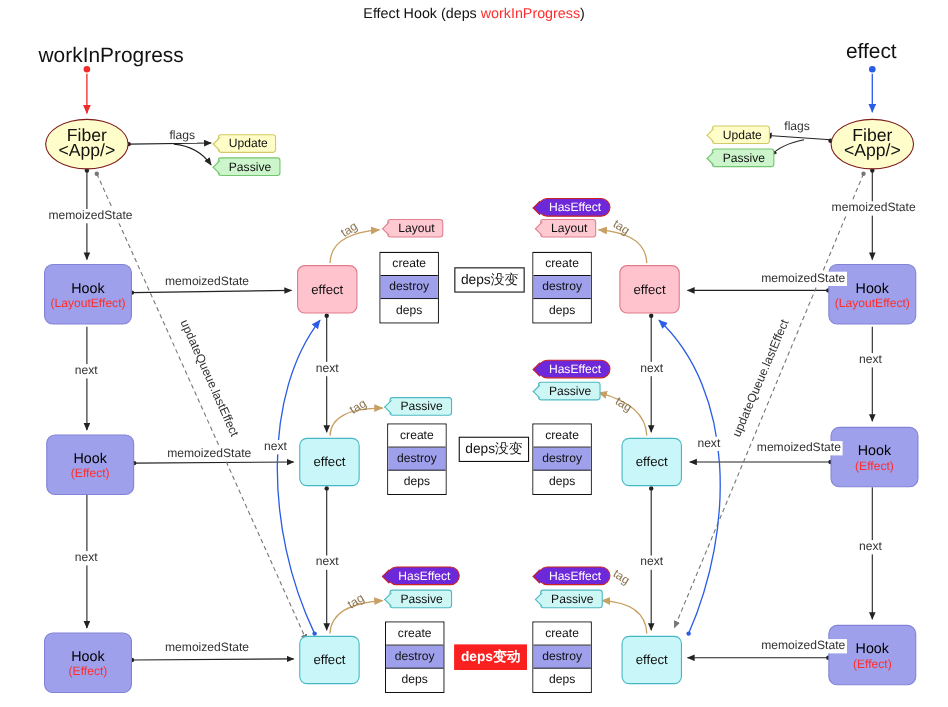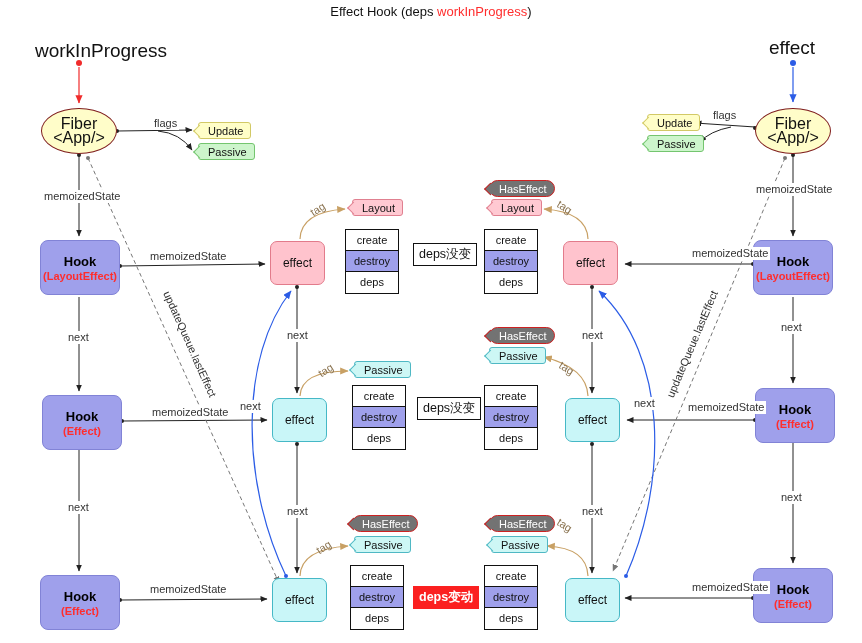--- a/index.html
+++ b/index.html
@@ -13,21 +13,21 @@
   .title { position:absolute; top:4px; left:0; width:100%; text-align:center; font-size:13px; color:#111; }
   .title .hl { color:#FF2D2D; }
 
   .root-lbl { position:absolute; font-size:19px; color:#111; white-space:nowrap; }
 
   .fiber { position:absolute; width:76px; height:46px; background:#FFFDC9; border:1px solid #7f1d1d;
            border-radius:50%; display:flex; flex-direction:column; align-items:center; justify-content:center;
            font-size:16px; line-height:14px; }
 
   .hook { position:absolute; width:80px; height:55px; background:#9FA0EB; border:1px solid #8183D6;
-          border-radius:8px; display:flex; flex-direction:column; align-items:center; justify-content:center; gap:1px;font-weight:bold; }
+          border-radius:8px; display:flex; flex-direction:column; align-items:center; justify-content:center; gap:1px; }
   .hook-title { font-size:13px; color:#000; }
   .hook-sub { font-size:11px; color:#FF2D2D; }
 
   .effect { position:absolute; width:55px; height:44px; border-radius:7px; border:1px solid;
             display:flex; align-items:center; justify-content:center; font-size:12px; }
   .effect.pink { background:#FFC3CD; border-color:#E27B8B; }
   .effect.cyan { background:#C9F6F8; border-color:#45B8C6; }
 
   .etable { position:absolute; width:54px; background:#fff; border:1px solid #111; }
   .trow { height:21px; line-height:21px; font-size:11px; text-align:center; border-bottom:1px solid #111; background:#fff; }
@@ -39,21 +39,21 @@
 
   .chip { position:absolute; height:17px; padding:0 7px 0 9px; display:flex; align-items:center; justify-content:center;
           font-size:11px; border-radius:3px; border:1px solid; white-space:nowrap; }
   .chip::before { content:""; position:absolute; left:-4.5px; top:50%; width:8px; height:8px; background:inherit;
                   border-left:1px solid; border-bottom:1px solid; border-color:inherit;
                   transform:translateY(-50%) rotate(45deg); }
   .chip.yellow { background:#FFFEC8; border-color:#D2C966; }
   .chip.green  { background:#CDF5CC; border-color:#74C56F; }
   .chip.pink   { background:#FFC9D2; border-color:#E08090; }
   .chip.cyan   { background:#CDF7F5; border-color:#4FB8C4; }
-  .chip.red    { background:#737373; border-color:#C22; color:#fff; border-radius:9px; }
+  .chip.red    { background:#6d28d9; border-color:#C22; color:#fff; border-radius:9px; }
 
   .lbl { position:absolute; font-size:11px; color:#333; background:#fff; padding:0 2px; line-height:13px; white-space:nowrap; }
   .tag-lbl { position:absolute; font-size:11px; color:#8A7350; white-space:nowrap; }
   .uq-lbl { position:absolute; width:140px; text-align:center; font-size:11px; color:#333; white-space:nowrap; }
 </style>
 </head>
 <body>
 
 <div class="canvas">
 

